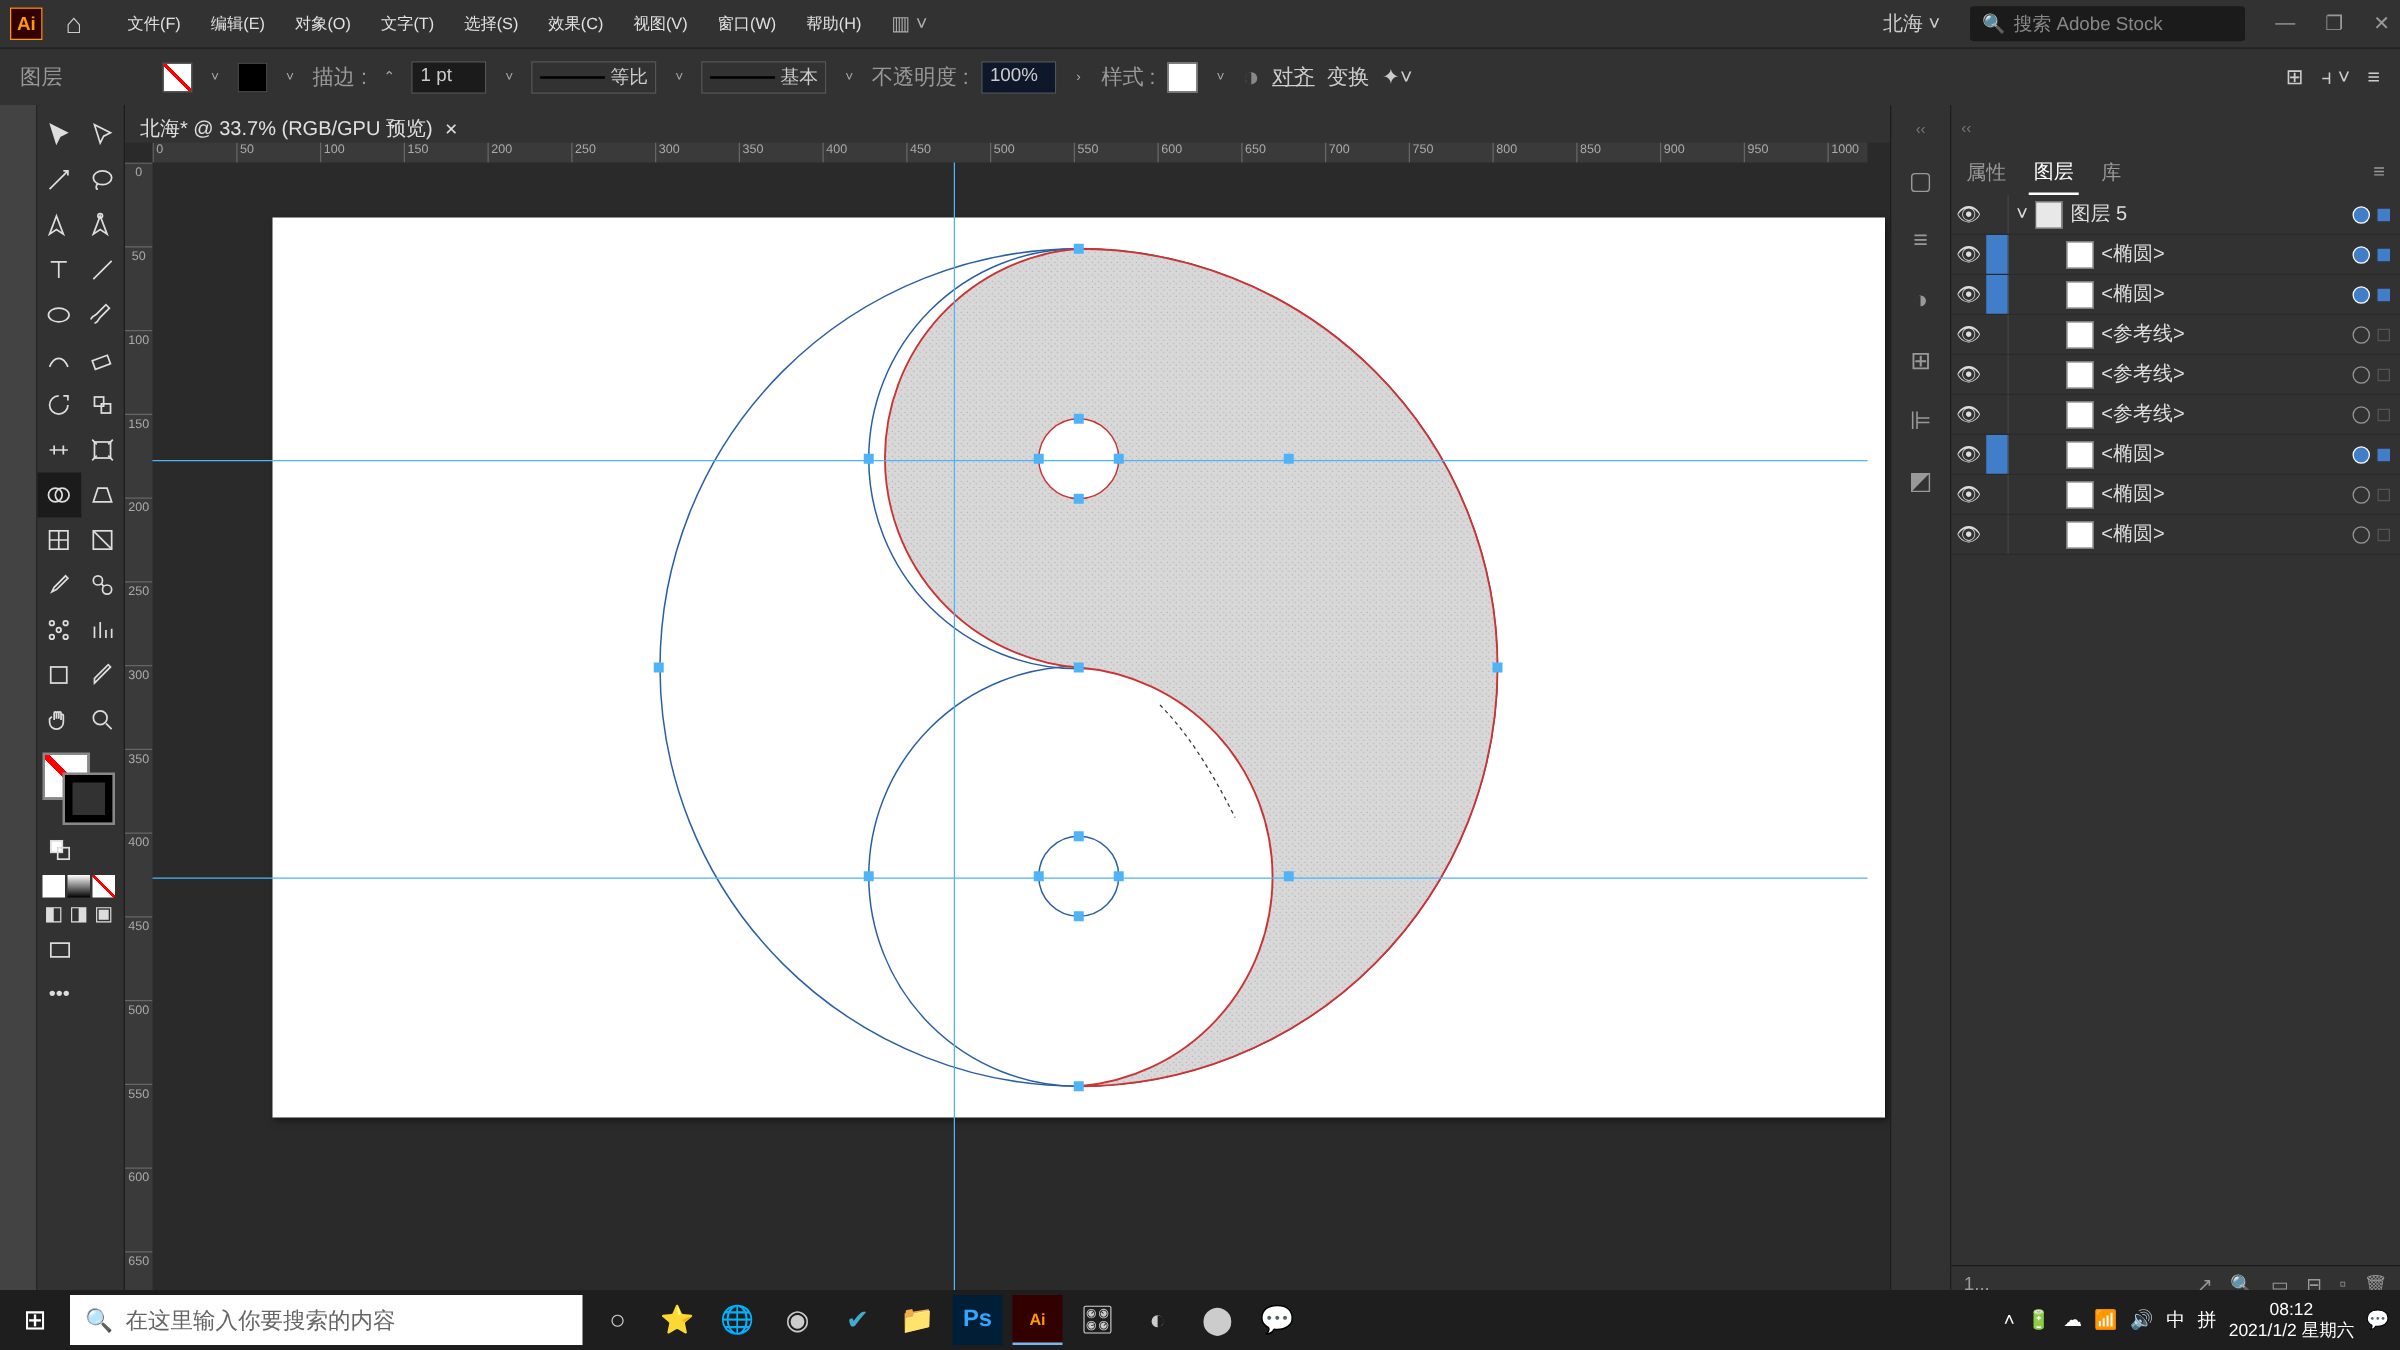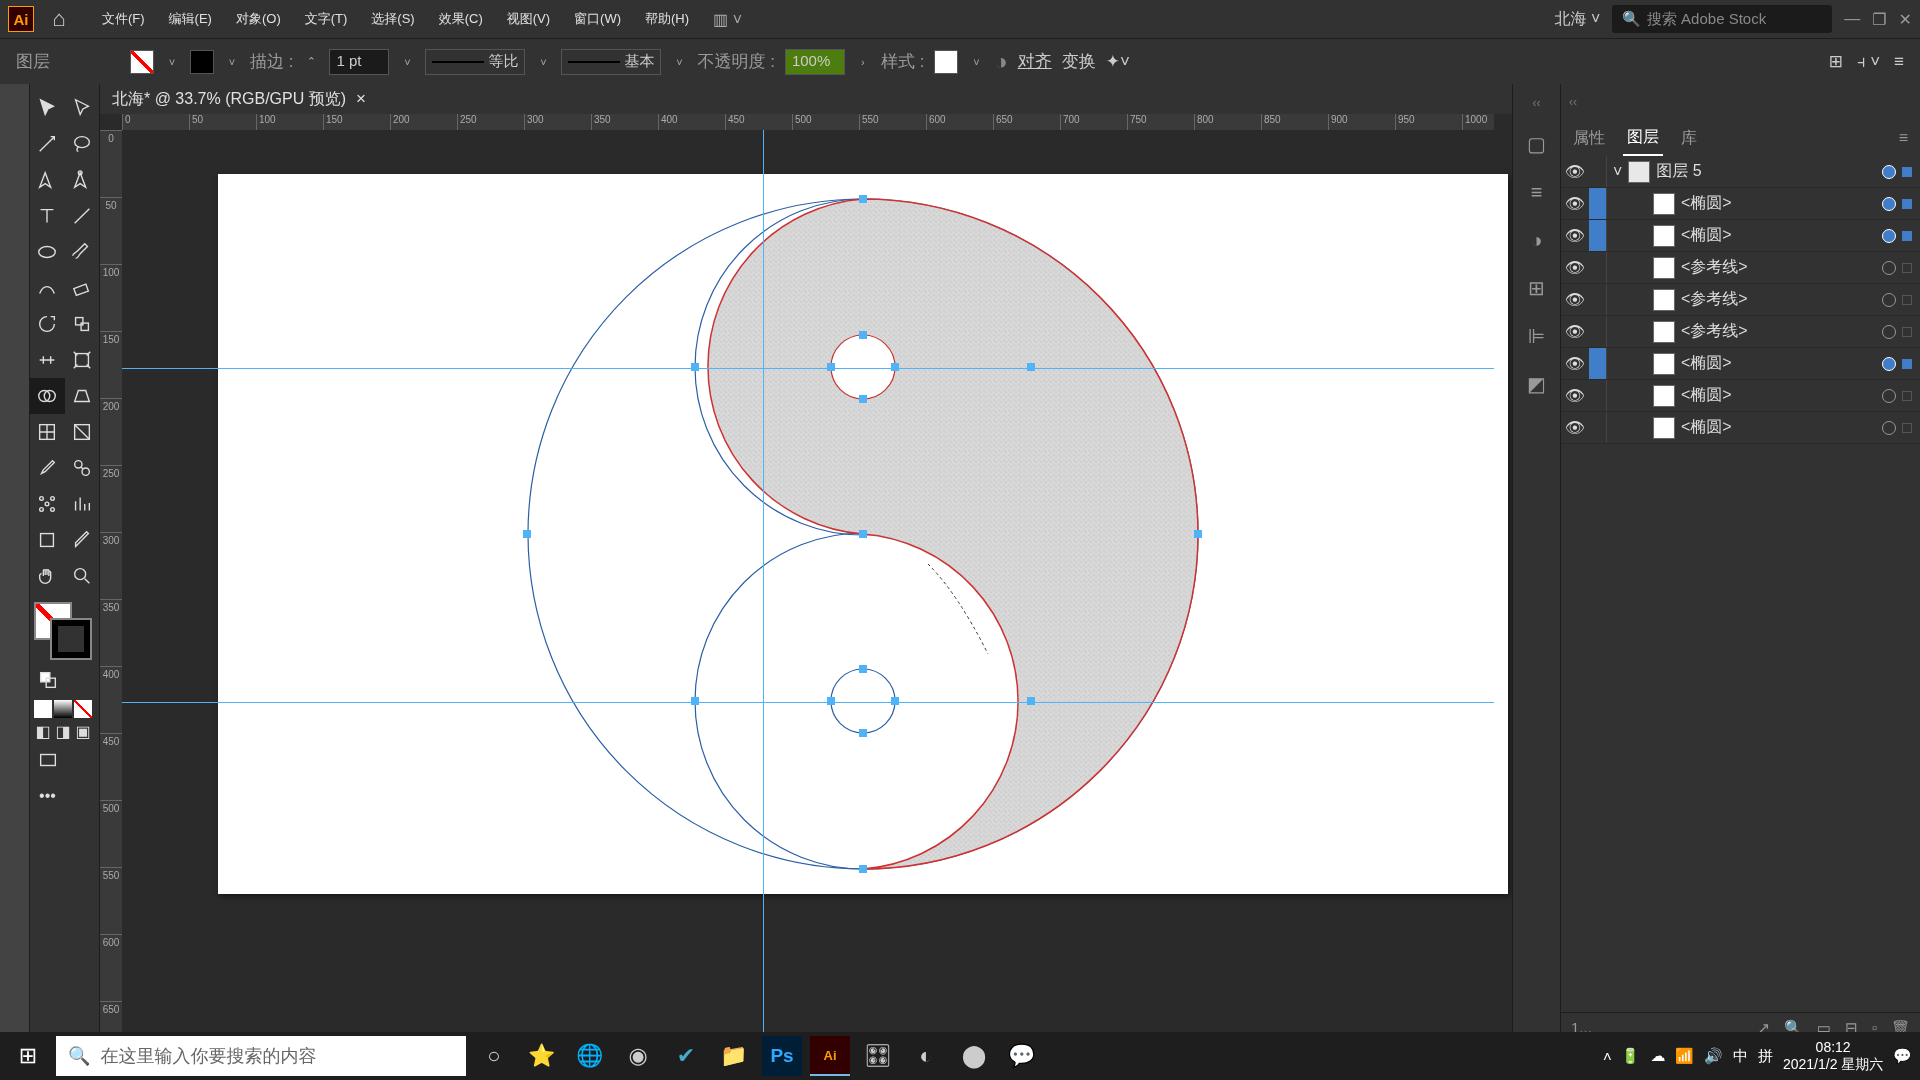--- a/index.html
+++ b/index.html
@@ -1,41 +1,41 @@
 <!DOCTYPE html>
 <html><head>
 <meta charset="utf-8">
 <style>
 *{margin:0;padding:0;box-sizing:border-box;font-family:"Microsoft YaHei",sans-serif;user-select:none}
 body{width:1920px;height:1080px;background:#323232;overflow:hidden;color:#ccc;font-size:16px}
 .menubar{height:38px;background:#323232;display:flex;align-items:center;padding:0 8px;gap:4px}
 .ai-logo{width:26px;height:26px;background:#330000;border:1px solid #ff9a00;color:#ff9a00;font-weight:bold;font-size:15px;display:flex;align-items:center;justify-content:center;margin-right:8px}
 .home-icon{width:26px;height:26px;display:flex;align-items:center;justify-content:center;margin-right:16px;font-size:22px;cursor:pointer}
 .menu-item{padding:4px 10px;font-size:13px;cursor:pointer;color:#e0e0e0}
-.menubar-right{margin-left:auto;display:flex;align-items:center;gap:12px}
+.menubar-right{margin-left:auto;display:flex;align-items:center;gap:24px}
 .searchbox{background:#1b1b1b;padding:4px 10px;border-radius:3px;display:flex;align-items:center;gap:6px;width:220px;height:28px;font-size:15px;color:#888}
 .controlbar{height:46px;background:#323232;display:flex;align-items:center;padding:0 16px;gap:10px;font-size:17px;color:#ccc;border-top:1px solid #1d1d1d}
 .ctl-label{font-size:17px;color:#999}
 .swatch{width:24px;height:24px;background:#fff;position:relative;border:1px solid #555}
 .swatch.nofill{background:linear-gradient(to top right,#fff 0%,#fff 45%,#f00 45%,#f00 55%,#fff 55%)}
 .swatch.black{background:#000}
 .dd{width:16px;height:16px;display:inline-flex;align-items:center;justify-content:center;font-size:11px;color:#aaa;cursor:pointer}
 .strokew{width:60px;height:26px;background:#1b1b1b;border:1px solid #555;padding:2px 6px;font-size:15px;color:#ccc}
 .profile{width:100px;height:26px;background:#323232;border:1px solid #555;display:flex;align-items:center;padding:0 6px;font-size:15px}
-.opacity{width:60px;height:26px;background:#4d7c0f;border:1px solid #555;padding:2px 6px;font-size:15px;color:#ccc}
+.opacity{width:60px;height:26px;background:#0f172a;border:1px solid #555;padding:2px 6px;font-size:15px;color:#ccc}
 .controlbar-right{margin-left:auto;display:flex;align-items:center;gap:14px}
 .body-area{display:flex;height:calc(100% - 38px - 46px - 38px);position:relative}
 .tool-panel{width:30px;background:#434343;display:flex;align-items:center;justify-content:center;font-size:17px;writing-mode:vertical-lr;border-right:1px solid #1d1d1d}
 .toolbar{width:70px;background:#323232;display:flex;flex-direction:column;padding-top:6px;border-right:1px solid #1d1d1d}
 .tool-row{display:flex;height:36px}
 .tool{width:35px;height:36px;display:flex;align-items:center;justify-content:center;cursor:pointer;color:#ddd}
 .tool svg{width:22px;height:22px;stroke:#ddd;fill:none;stroke-width:1.5}
 .tool.sel{background:#1b1b1b}
 .canvas-area{flex:1;background:#2a2a2a;position:relative;overflow:hidden}
-.tab{height:30px;display:flex;align-items:center;padding:0 12px;font-size:16px;color:#e0e0e0;gap:10px;background:#323232}
+.tab{height:30px;display:flex;align-items:flex-end;padding:0 12px;font-size:16px;color:#e0e0e0;gap:10px;background:#323232}
 .tab .x{font-size:17px;cursor:pointer}
 .ruler-h{position:absolute;top:30px;left:22px;right:18px;height:16px;background:#3a3a3a;font-size:10px;color:#aaa;display:flex;overflow:hidden}
 .ruler-h span{flex:0 0 67px;border-left:1px solid #666;padding-left:2px}
 .ruler-v{position:absolute;top:46px;left:0;bottom:0;width:22px;background:#3a3a3a;font-size:10px;color:#aaa;display:flex;flex-direction:column;overflow:hidden}
 .ruler-v span{flex:0 0 67px;border-top:1px solid #666;padding-top:2px;text-align:center}
 .artboard{position:absolute;top:90px;left:118px;width:1290px;height:720px;background:#fff;box-shadow:2px 2px 6px rgba(0,0,0,.5)}
 .guide-v{position:absolute;top:46px;bottom:0;width:1px;background:#4fb4f7}
 .guide-h{position:absolute;left:22px;right:18px;height:1px;background:#4fb4f7}
 .panel-icons{width:48px;background:#323232;display:flex;flex-direction:column;padding-top:12px;gap:20px;align-items:center;border-left:1px solid #1d1d1d}
 .panel-icons .pic{width:28px;height:28px;display:flex;align-items:center;justify-content:center;font-size:20px;cursor:pointer;color:#999}

